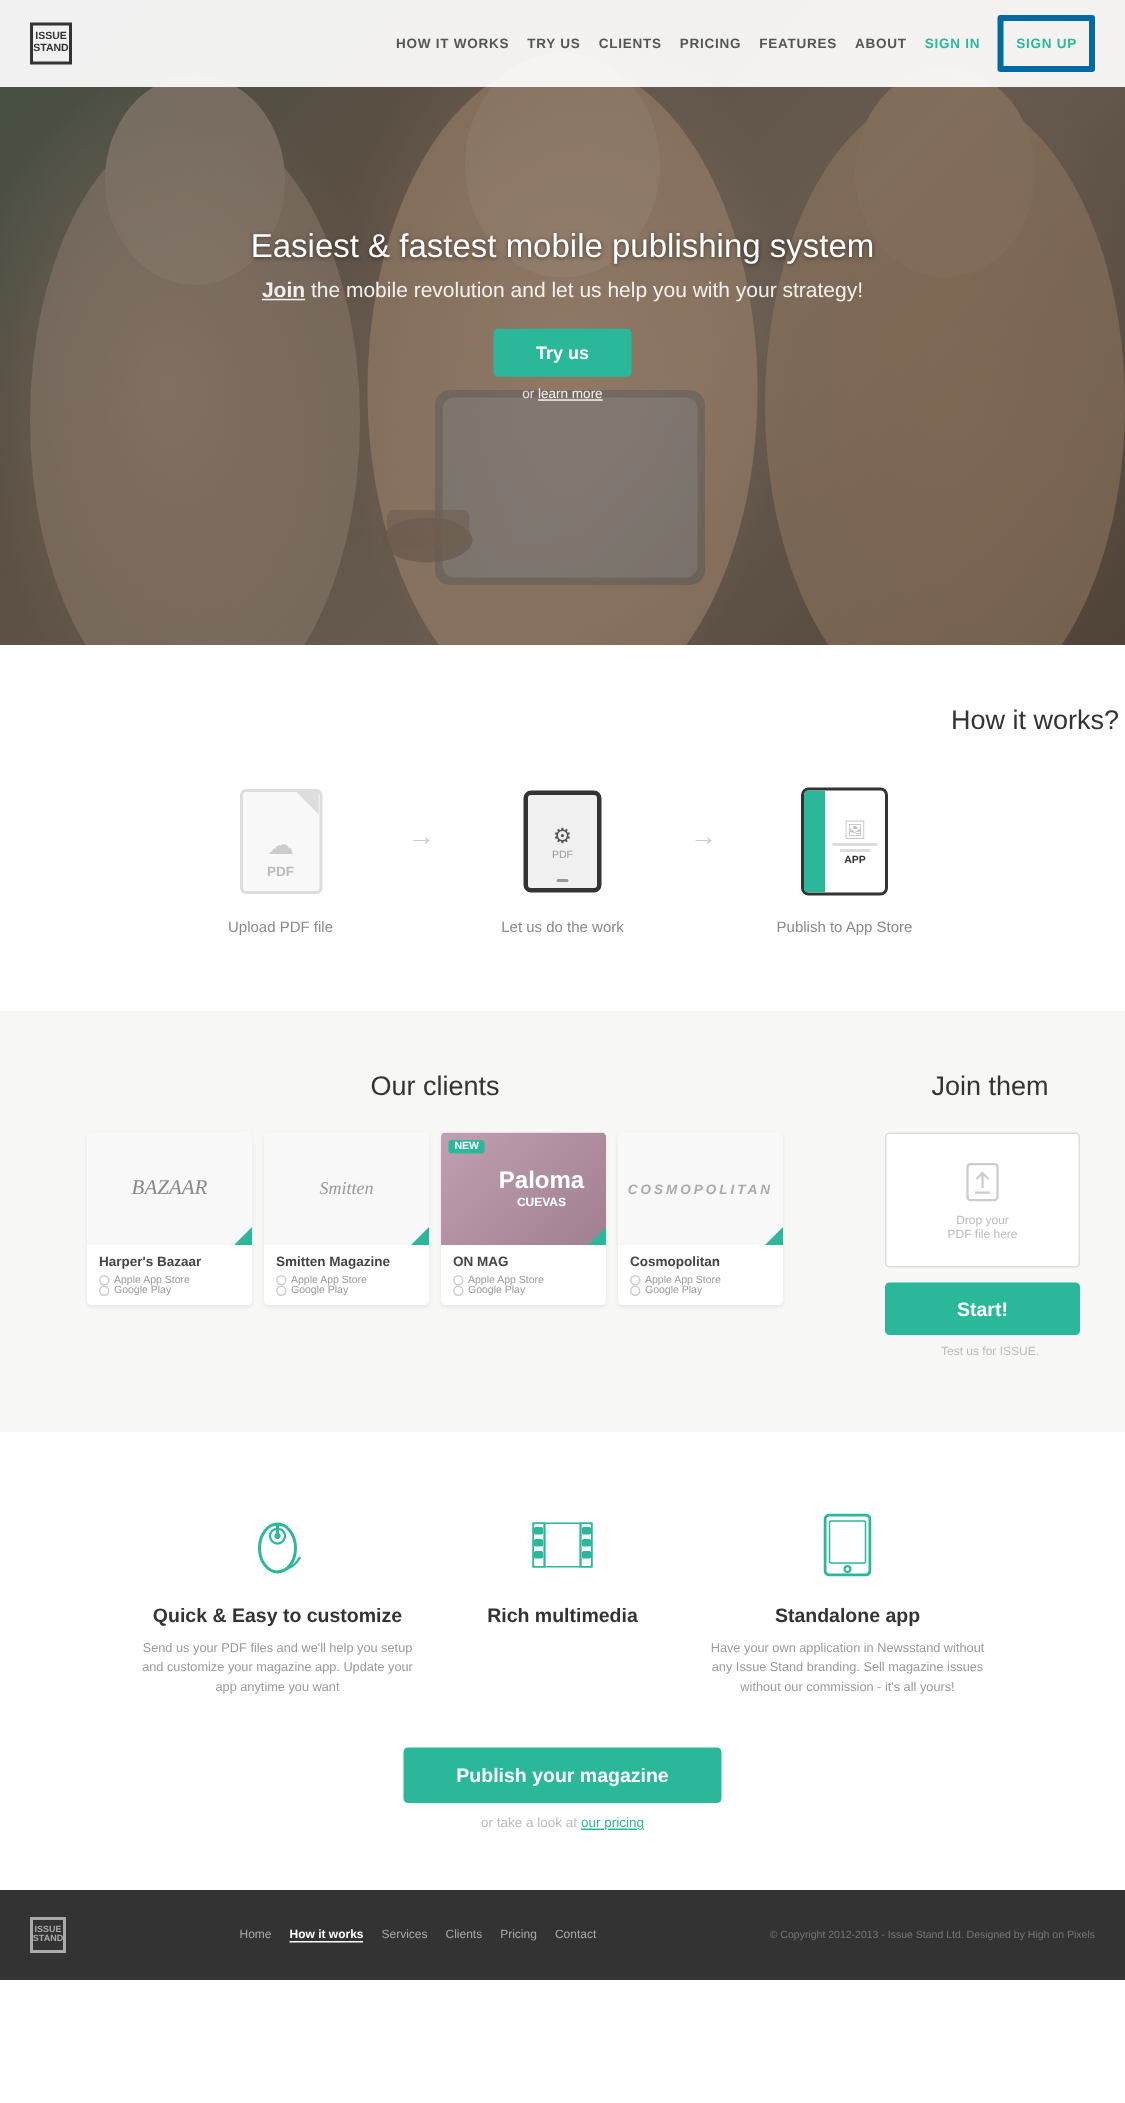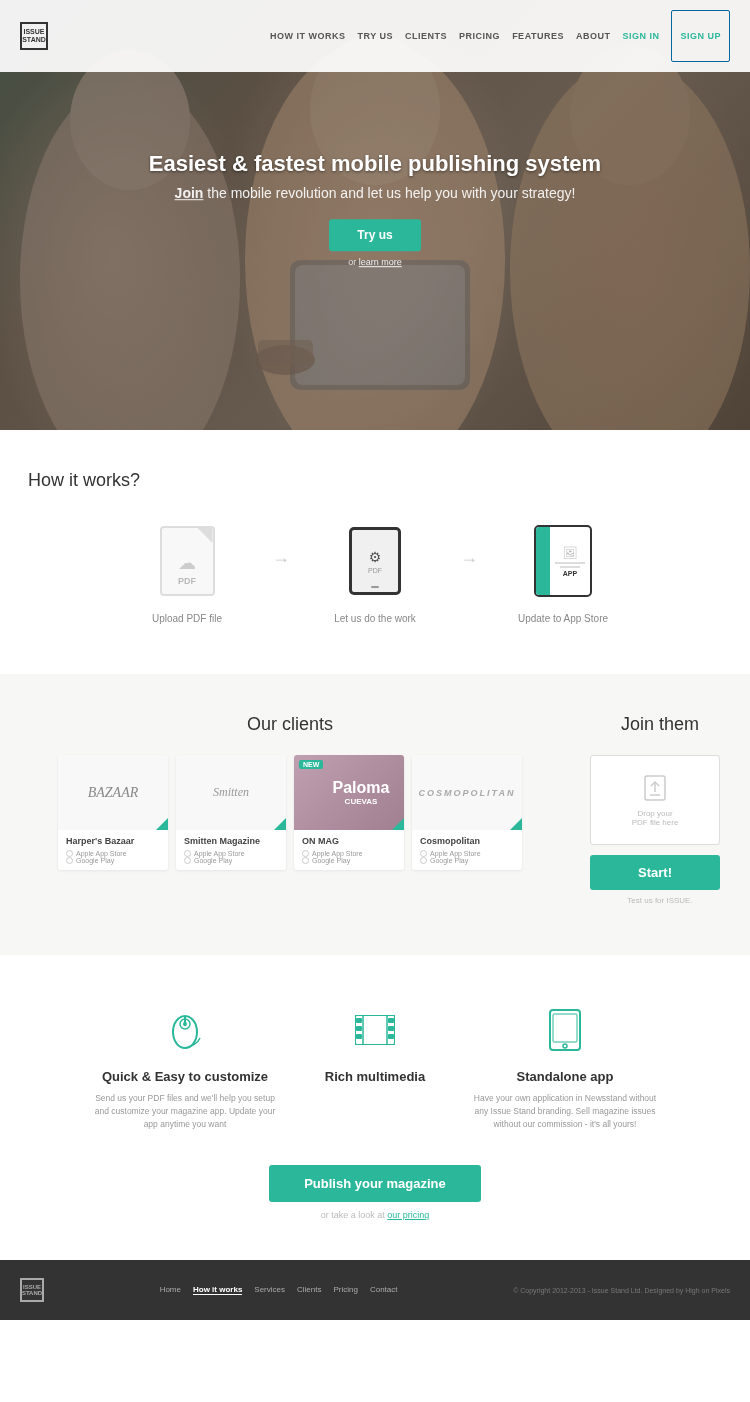--- a/index.html
+++ b/index.html
@@ -39,22 +39,22 @@
       font-size: 9px;
       color: #555;
       text-decoration: none;
       font-weight: 600;
       letter-spacing: 0.5px;
       text-transform: uppercase;
     }
     nav a.sign-in { color: #2bb89a; }
     nav a.sign-up {
       color: #2bb89a;
-      border: 1px solid #0369a1;
-      padding: 20px 8px;
+      border: 4px solid #0369a1;
+      padding: 10px 8px;
       border-radius: 2px;
     }
 
     
     .hero {
       position: relative;
       width: 750px;
       height: 430px;
       overflow: hidden;
       background: #444;
@@ -78,21 +78,21 @@
       position: absolute;
       top: 50%;
       left: 50%;
       transform: translate(-50%, -55%);
       text-align: center;
       color: #fff;
       width: 80%;
     }
     .hero-content h1 {
       font-size: 22px;
-      font-weight: bold;
+      font-weight: normal;
       margin-bottom: 8px;
       text-shadow: 0 1px 3px rgba(0,0,0,0.5);
     }
     .hero-content p {
       font-size: 14px;
       margin-bottom: 18px;
       opacity: 0.9;
     }
     .hero-content p u { font-weight: bold; }
     .btn-tryus {
@@ -109,22 +109,22 @@
     }
     .hero-learn {
       font-size: 9px;
       color: rgba(255,255,255,0.8);
       display: block;
     }
     .hero-learn a { color: rgba(255,255,255,0.9); text-decoration: underline; }
 
     
     .how-it-works {
-      padding: 40px 28px 50px;
-      text-align: left;
+      padding: 40px 4px 50px;
+      text-align: right;
       background: #fff;
     }
     .section-title {
       font-size: 18px;
       color: #333;
       margin-bottom: 30px;
       font-weight: 300;
     }
     .steps {
       display: flex;
@@ -495,21 +495,21 @@
         <div class="app-icon">
           <div class="app-icon-left"></div>
           <div class="app-icon-content">
             <span class="app-icon-img">🖼</span>
             <span style="width:30px;height:2px;background:#ddd;display:block"></span>
             <span style="width:20px;height:2px;background:#ddd;display:block"></span>
             <span class="app-text">APP</span>
           </div>
         </div>
       </div>
-      <span class="step-label">Update to App Store</span>
+      <span class="step-label">Publish to App Store</span>
     </div>
   </div>
 </section>
 
 <section class="clients-section">
   <div class="clients-layout">
 
     <div class="clients-main">
       <h2 class="clients-title">Our clients</h2>
       <div class="client-cards">

